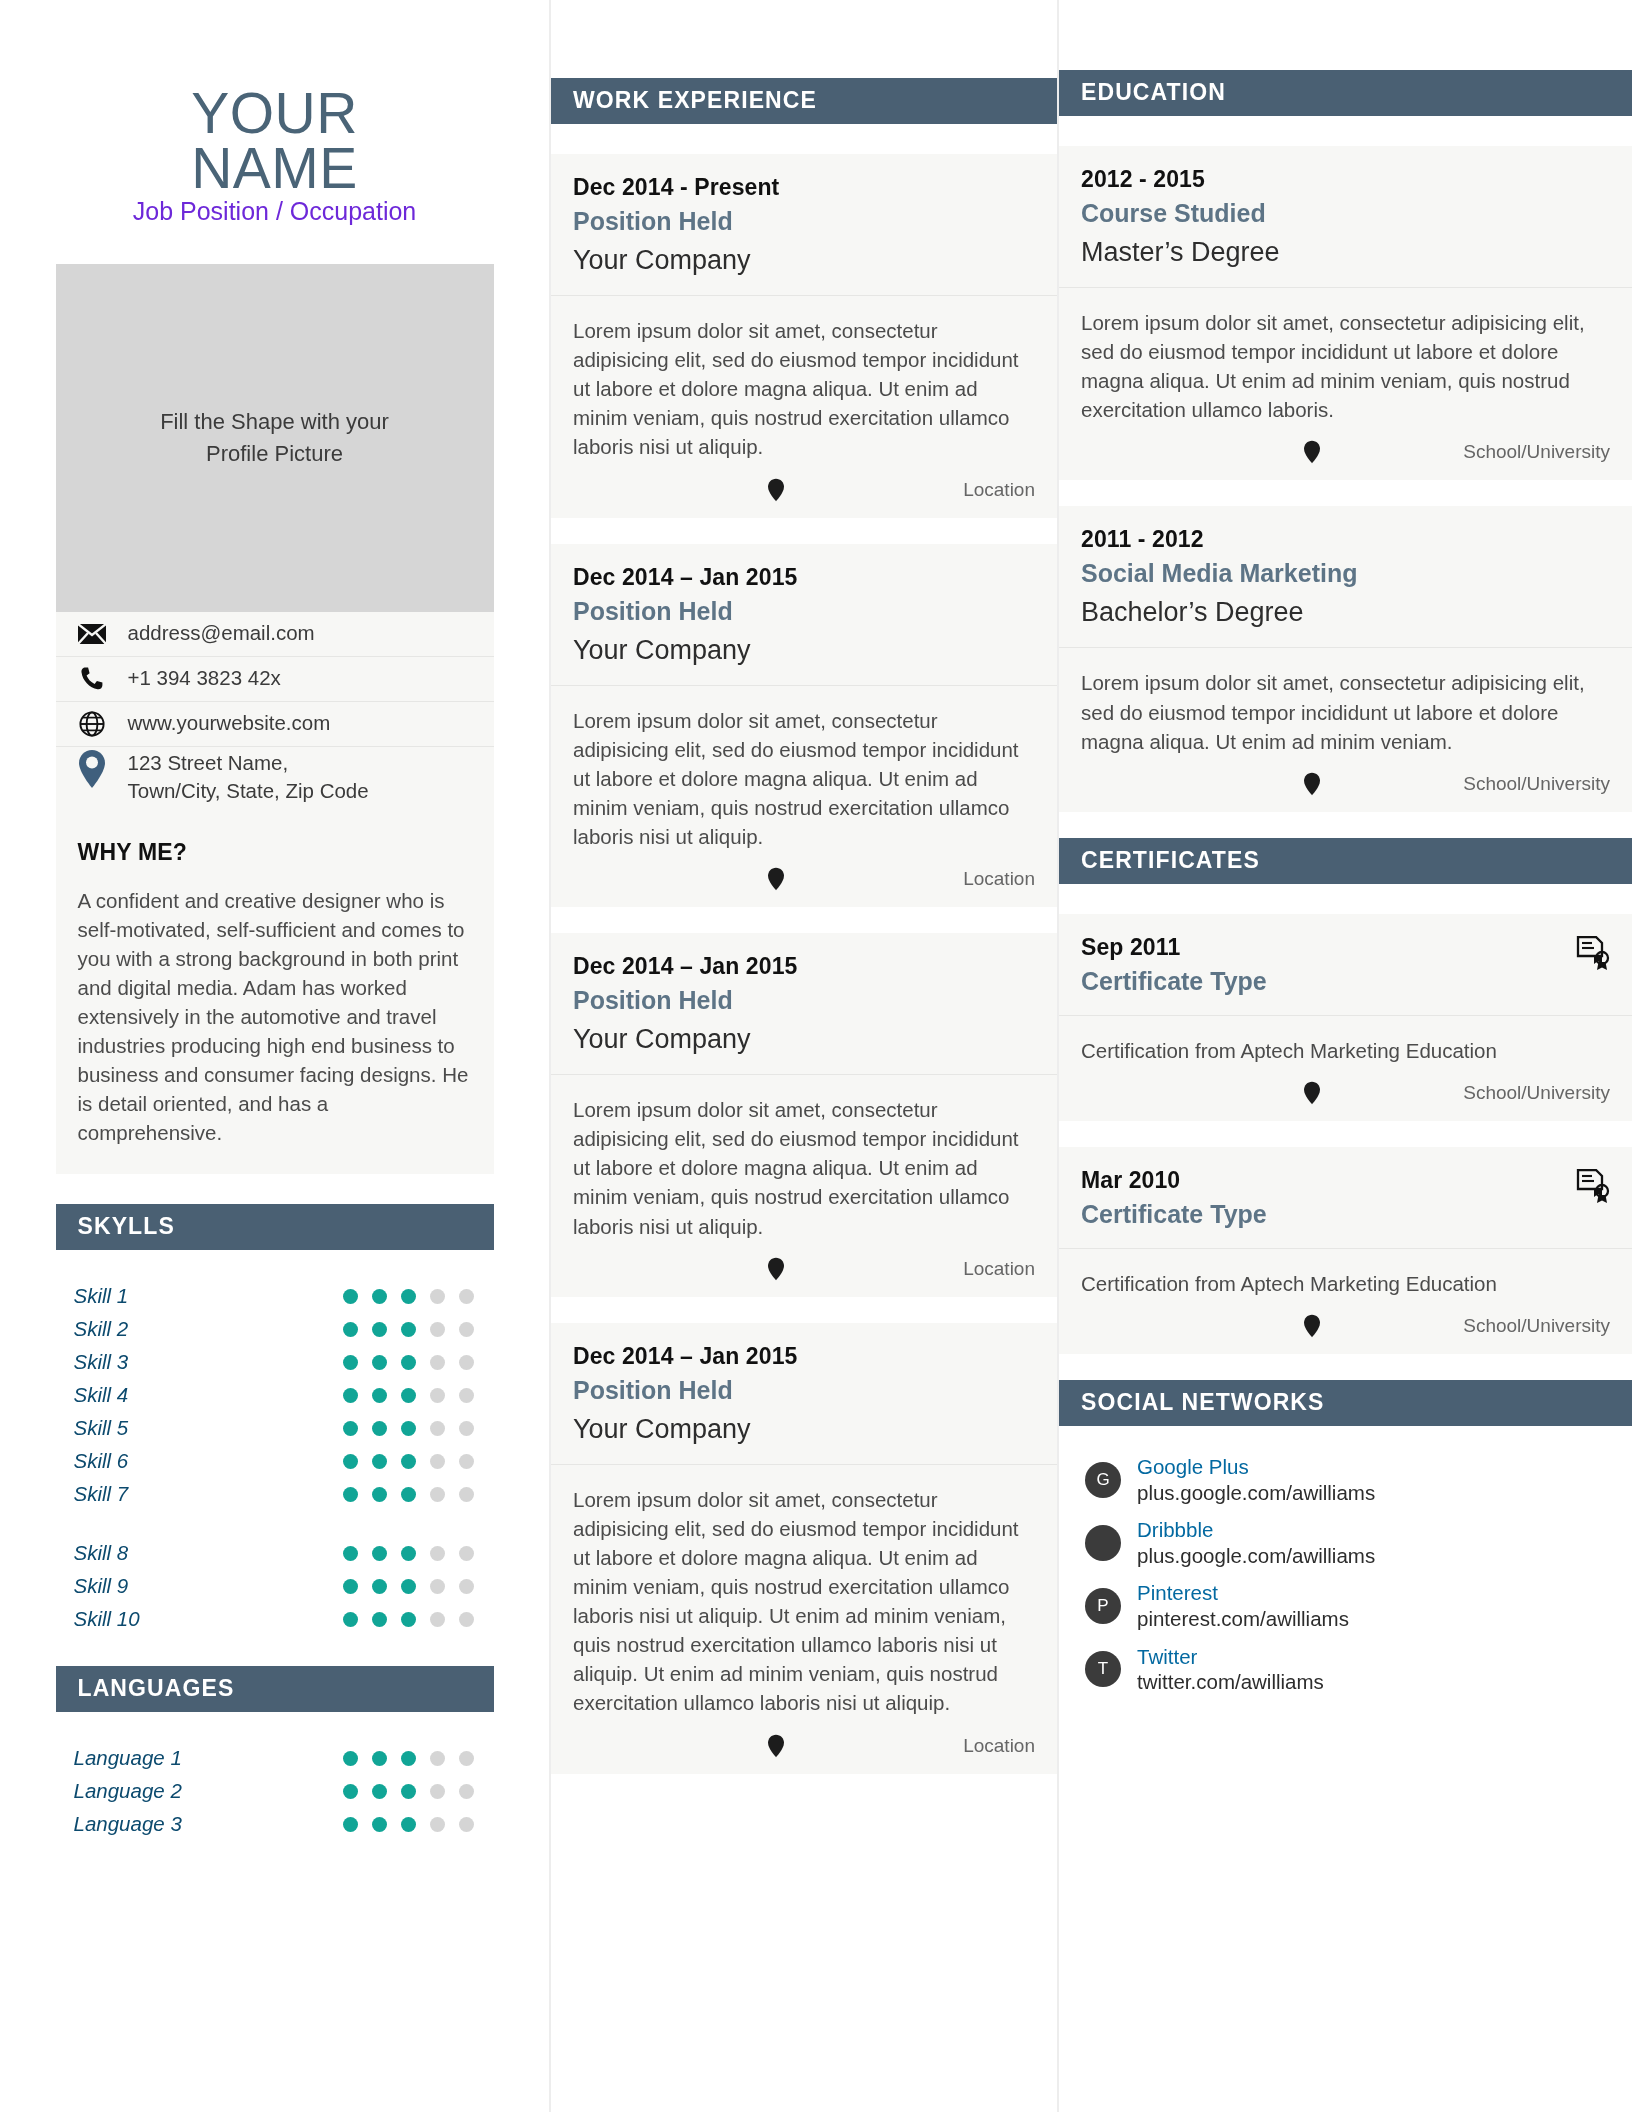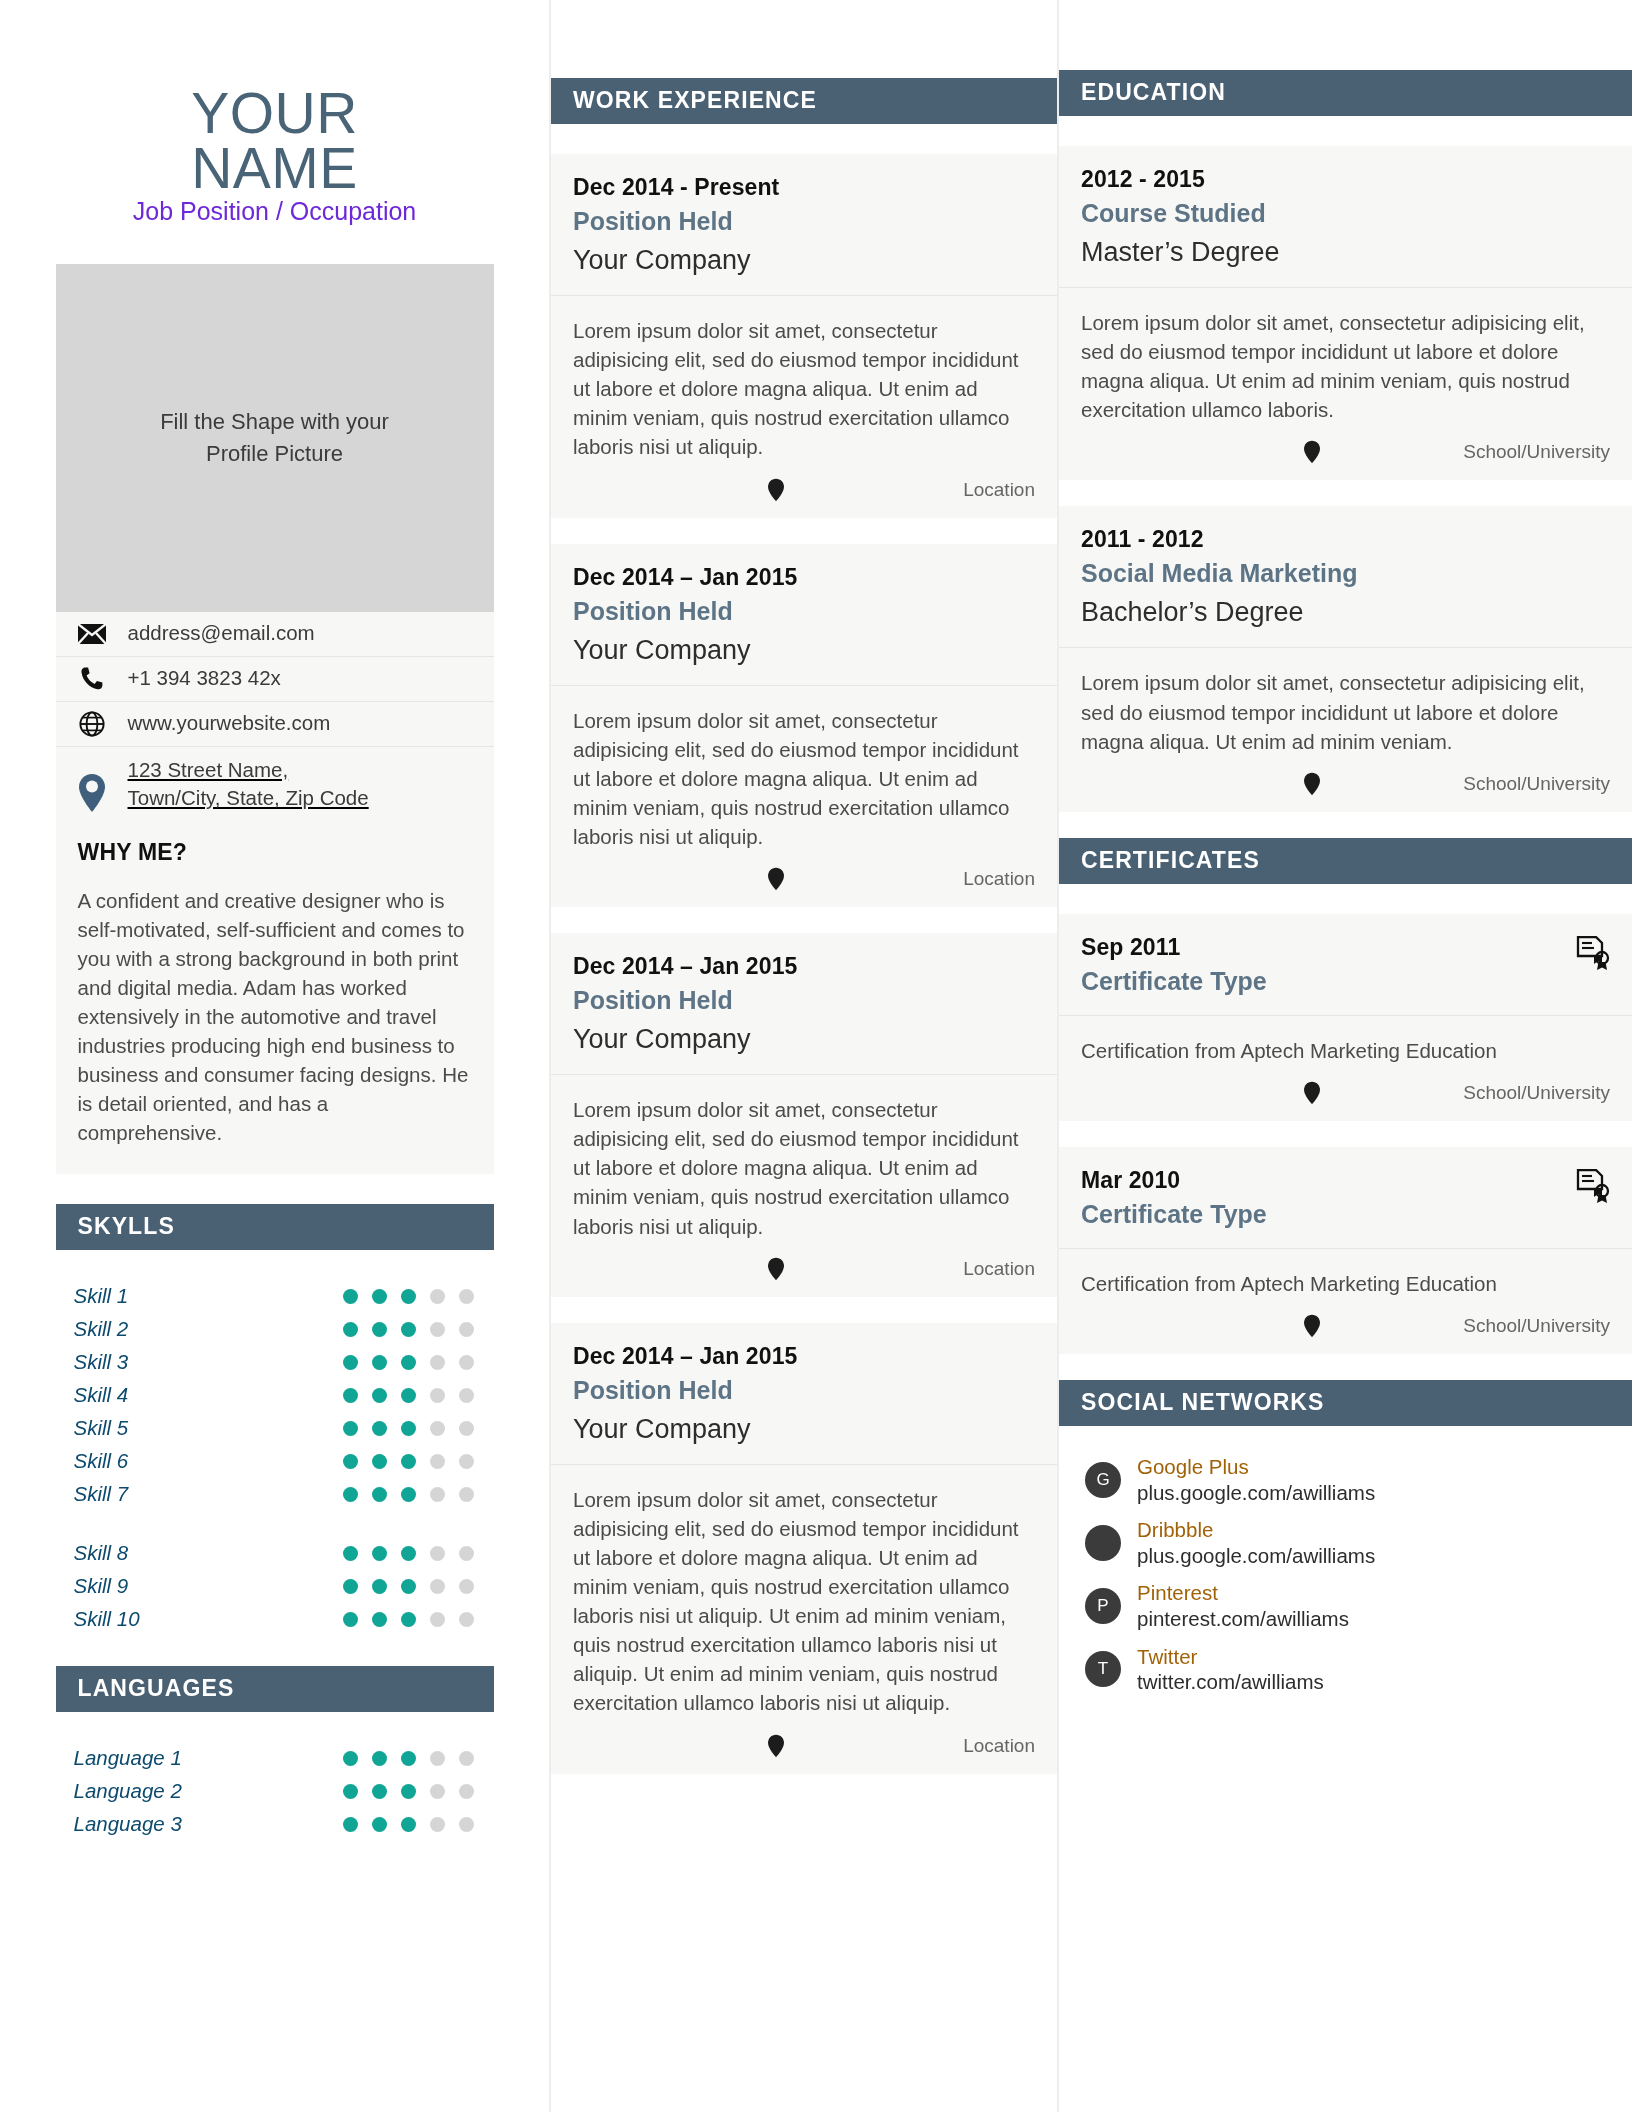--- a/index.html
+++ b/index.html
@@ -53,21 +53,21 @@
     border-bottom:1px solid #e6e6e4;
     padding:2px 0;
   }
   .contact-row:last-child { border-bottom:none; }
   .c-ico {
     width:72px; flex:0 0 72px;
     display:flex; align-items:center; justify-content:center;
     color:#111;
   }
   .c-txt { font-size:20.5px; color:#3b3b3b; line-height:1.38; }
-  .contact-row.addr { min-height:68px; align-items:flex-end;text-decoration:underline; }
+  .contact-row.addr { min-height:68px; align-items:flex-start; }
 
   
   .whyme { margin:0 auto; width:438px; background:#f7f7f5; padding:24px 24px 26px 22px; }
   .whyme h3 { font-size:23px; font-weight:700; color:#111; letter-spacing:0.2px; }
   .whyme p { margin-top:20px; font-size:20.5px; line-height:1.42; color:#4b4b4b; }
 
   
   .bar {
     background:#4a6073; color:#ffffff;
     font-size:23px; font-weight:700; letter-spacing:1.1px;
@@ -108,21 +108,21 @@
 
   
   .social-list { padding:28px 0 0 26px; }
   .social-row { display:flex; align-items:center; margin-bottom:12px; }
   .social-badge {
     width:36px; height:36px; border-radius:50%;
     background:#3b3b3b; color:#fff;
     font-size:17px; display:flex; align-items:center; justify-content:center;
     flex:0 0 36px; margin-right:16px;
   }
-  .social-txt .net { font-size:20.5px; color:#a16207; line-height:1.25; }
+  .social-txt .net { font-size:20.5px; color:#0369a1; line-height:1.25; }
   .social-txt .url { font-size:20.5px; color:#2d2d2d; line-height:1.25; }
   .mid-top { padding-top:70px; }
   .right-top { padding-top:70px; }
   .card-zone { padding:30px 0 0 0; }
 </style>
 </head>
 <body>
 
 <div id="page">
 

